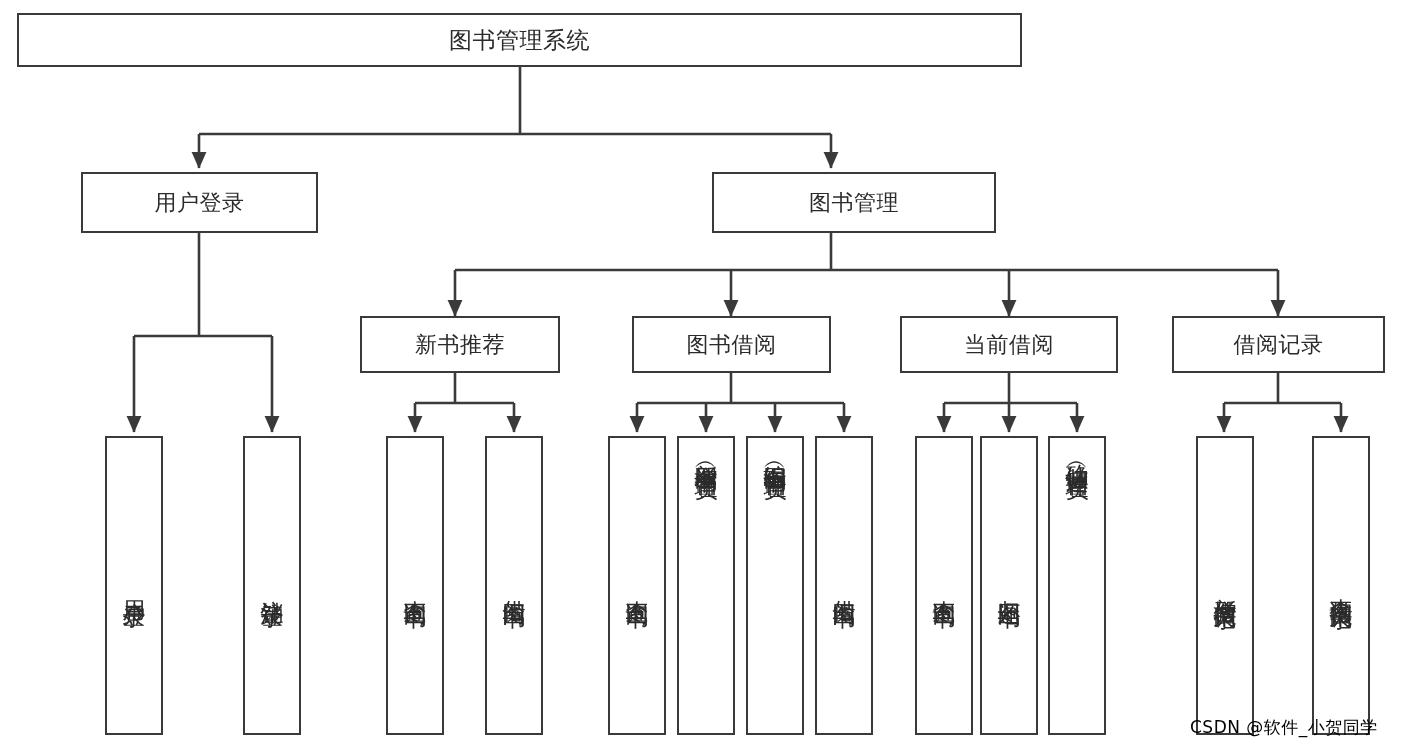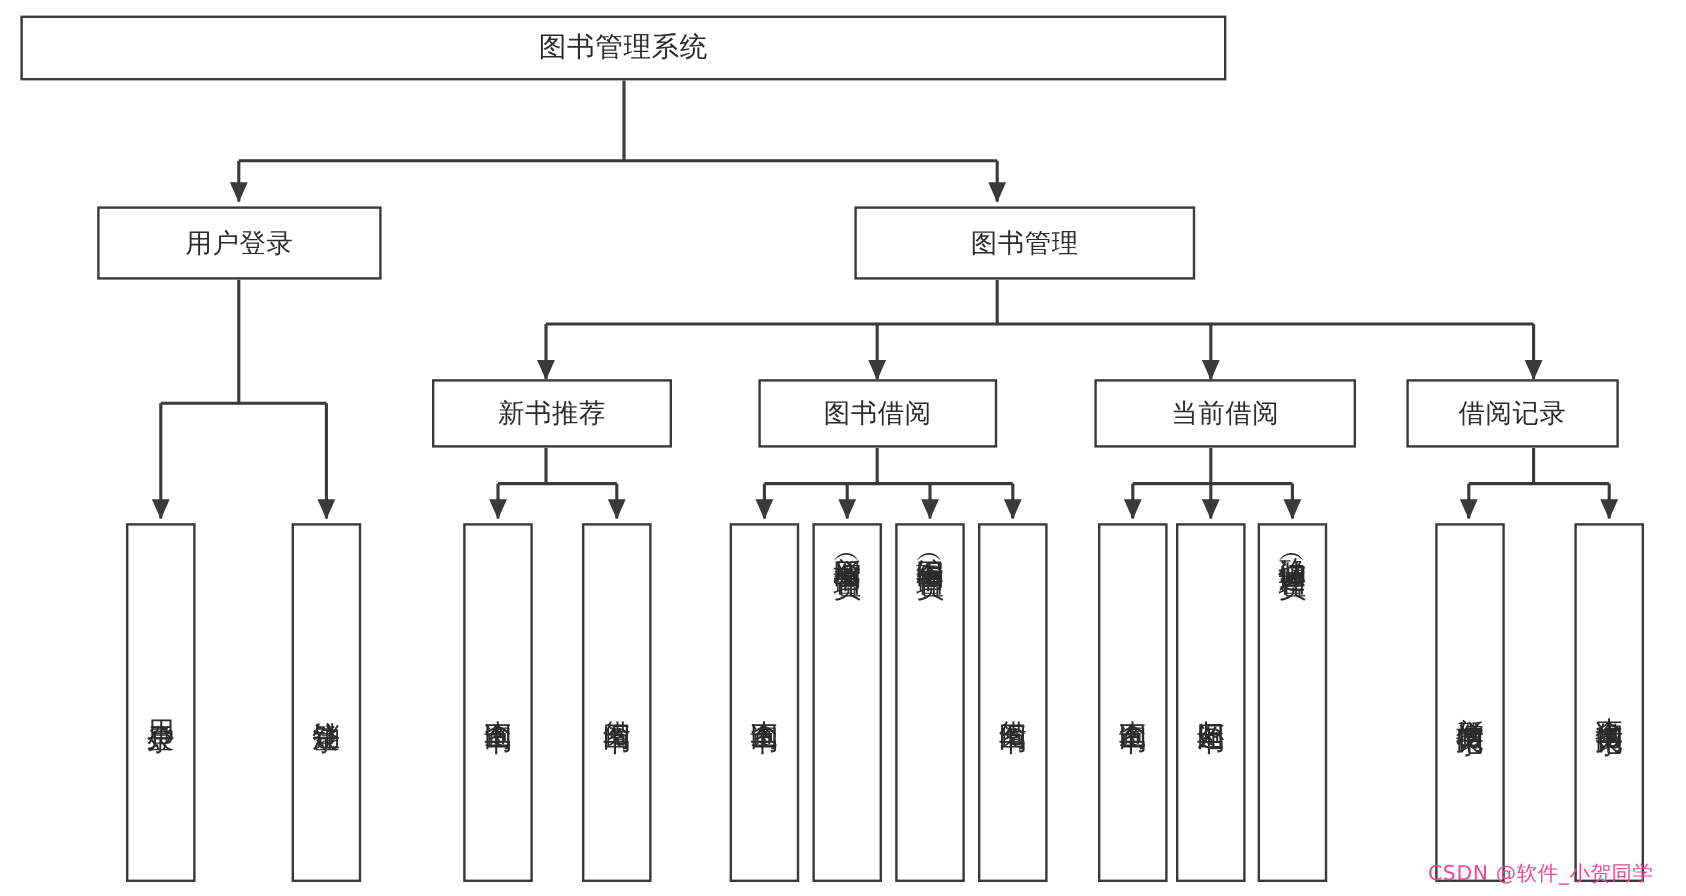--- a/index.html
+++ b/index.html
@@ -33,21 +33,20 @@
     display: flex;
     align-items: center;
     justify-content: center;
     z-index: 2;
   }
   .node-label {
     color: #2b2b2b;
     line-height: 1.05;
     text-align: center;
     white-space: nowrap;
-    font-family: Liberation Serif, serif;
   }
   
   .node.horiz .node-label {
     font-size: 22px;
     letter-spacing: 0.5px;
   }
   .node.root .node-label {
     font-size: 23px;
   }
   
@@ -65,21 +64,21 @@
     white-space: nowrap;
     height: auto;
   }
   
   .node.vert.centered {
     align-items: center;
     padding-top: 0;
   }
   .watermark {
     position: absolute;
-    color: #ec4899;
+    color: #000000;
     font-size: 17px;
     letter-spacing: 0.5px;
     white-space: nowrap;
     z-index: 5;
     user-select: none;
   }
 </style>
 </head>
 <body>
 
@@ -146,24 +145,24 @@
   <div class="node horiz" style="left:712px; top:172px; width:284px; height:61px;">
     <span class="node-label">图书管理</span>
   </div>
 
   <div class="node horiz" style="left:360px; top:316px; width:200px; height:57px;">
     <span class="node-label">新书推荐</span>
   </div>
   <div class="node horiz" style="left:632px; top:316px; width:199px; height:57px;">
     <span class="node-label">图书借阅</span>
   </div>
-  <div class="node horiz" style="left:900px; top:316px; width:218px; height:57px;margin-left:12px;">
+  <div class="node horiz" style="left:900px; top:316px; width:218px; height:57px;">
     <span class="node-label">当前借阅</span>
   </div>
-  <div class="node horiz" style="left:1172px; top:316px; width:177px; height:57px;">
+  <div class="node horiz" style="left:1172px; top:316px; width:213px; height:57px;">
     <span class="node-label">借阅记录</span>
   </div>
 
   <div class="node vert centered" style="left:105px; top:436px; width:58px; height:299px;">
     <span class="node-label">用户登录</span>
   </div>
   <div class="node vert centered" style="left:243px; top:436px; width:58px; height:299px;">
     <span class="node-label">注销登录</span>
   </div>
 

